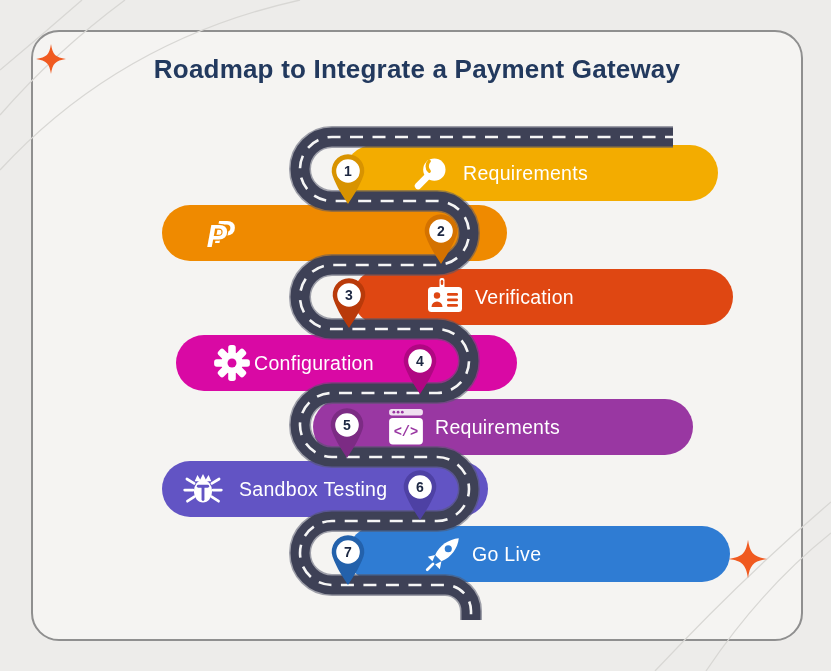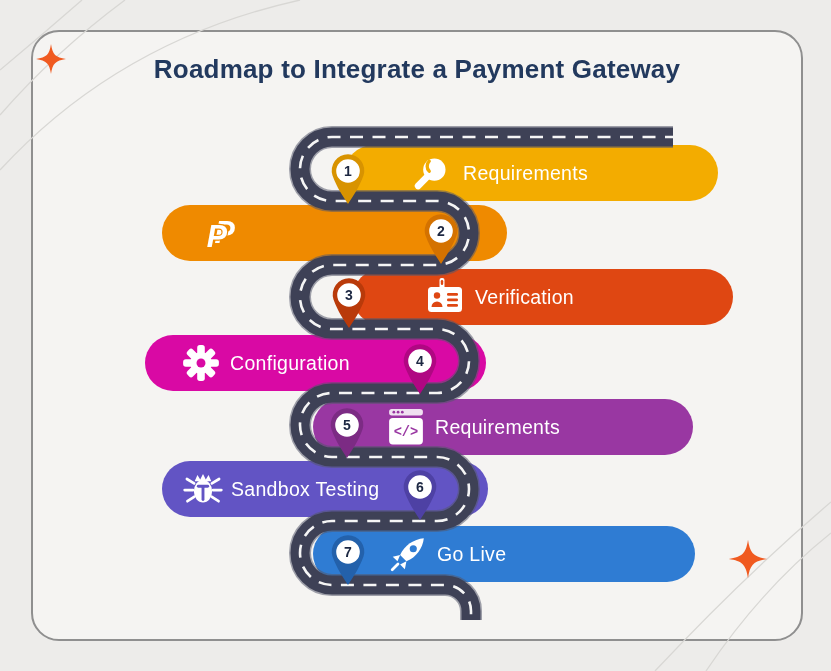--- a/index.html
+++ b/index.html
@@ -10,23 +10,23 @@
         border:2px solid #8F8F8F;border-radius:28px;z-index:1;}
   .title{position:absolute;left:0;right:0;top:20px;text-align:center;
          font-size:26px;line-height:34px;font-weight:bold;color:#22395E;letter-spacing:.2px;z-index:2;}
   .pill{position:absolute;height:56px;border-radius:28px;display:flex;align-items:center;z-index:3;}
   .pill .label{color:#FFFFFF;font-size:19.5px;letter-spacing:.3px;white-space:nowrap;}
   .pill .icon{width:40px;height:40px;display:flex;align-items:center;justify-content:center;flex:0 0 40px;}
   
   .s1{left:280px;top:113px;width:307px;padding-left:66px;gap:12px;margin-left:32px;}
   .s2{left:129px;top:173px;width:305px;padding-left:40px;gap:5px;}
   .s3{left:280px;top:237px;width:307px;padding-left:73px;gap:9px;margin-left:40px;}
-  .s4{left:112px;top:303px;width:305px;padding-left:36px;gap:9px;}
+  .s4{left:143px;top:303px;width:305px;padding-left:36px;gap:2px;}
   .s5{left:280px;top:367px;width:307px;padding-left:73px;gap:9px;}
-  .s6{left:129px;top:429px;width:305px;padding-left:21px;gap:8px;}
+  .s6{left:129px;top:429px;width:305px;padding-left:21px;gap:16px;}
   .s7{left:280px;top:494px;width:307px;padding-left:75px;gap:9px;}
   .road{position:absolute;left:0;top:0;z-index:4;pointer-events:none;}
   .pin{position:absolute;z-index:5;overflow:visible;}
   .pin text{font-family:"Liberation Sans",sans-serif;font-size:14px;font-weight:bold;fill:#1C2742;}
   .p1{left:330px;top:153px;} .p2{left:423px;top:213px;} .p3{left:331px;top:277px;}
   .p4{left:402px;top:343px;} .p5{left:329px;top:407px;} .p6{left:402px;top:469px;}
   .p7{left:330px;top:534px;}
   .sparkle{position:absolute;z-index:3;pointer-events:none;}
 </style>
 </head>
@@ -134,21 +134,21 @@
           <ellipse cx="0" cy="2" rx="8.2" ry="10.2" fill="#fff"></ellipse>
           <g stroke-width="2.6" stroke-linecap="round" fill="none" stroke="#6254C4">
             <path d="M 0 -1.5 L 0 9.5"></path>
               <path d="M -4.2 -2.5 L 4.2 -2.5"></path>
           </g>
         </svg>
       </span>
       <span class="label">Sandbox Testing</span>
     </div>
 
-    <div class="pill s7" style="background: rgb(47, 124, 211);">
+    <div class="pill s7" style="background: rgb(47, 124, 211); margin-left: 35px;">
       <span class="icon">
         <svg width="40" height="40" viewBox="-19 -19 38 38">
           <path d="M 15 -15 C 5.5 -14 -3.5 -8.5 -7.5 1 L -1.5 7 C 8 3 14 -5.5 15 -15 Z" fill="#fff"></path>
           <circle cx="5" cy="-5" r="3.4" fill="#2F7CD3"></circle>
           <path d="M -7.5 1 L -14.5 2.5 L -10 7 Z" fill="#fff"></path>
           <path d="M -1.5 7 L -3 14.5 L -7.5 10 Z" fill="#fff"></path>
           <path d="M -9.5 9.5 L -15 15" stroke="#fff" stroke-width="2.6" stroke-linecap="round"></path>
         </svg>
       </span>
       <span class="label">Go Live</span>

